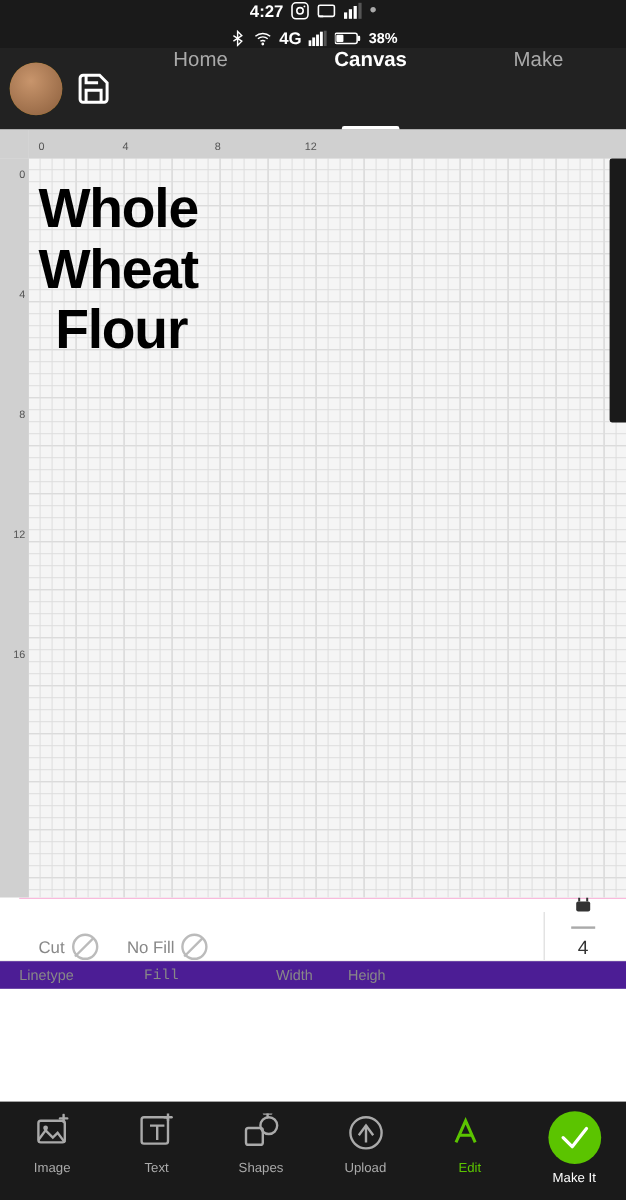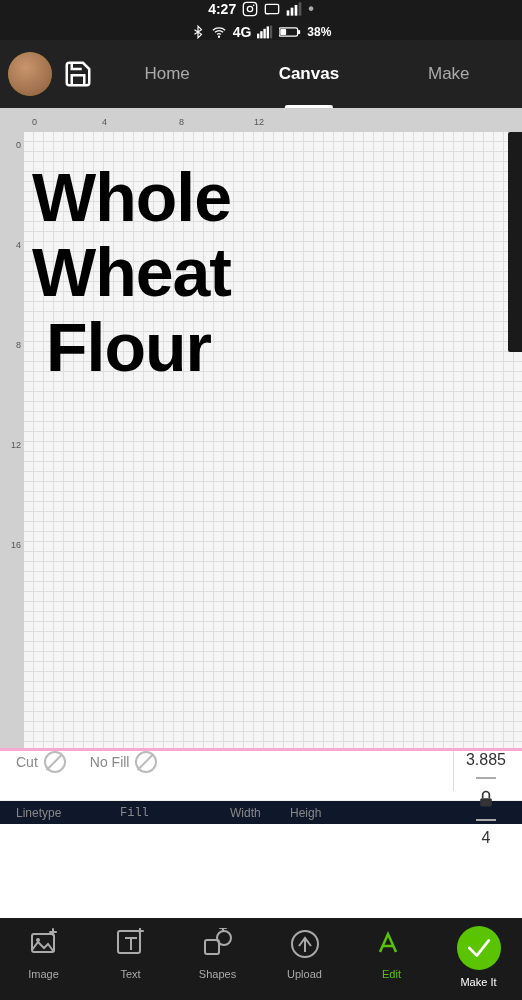--- a/index.html
+++ b/index.html
@@ -72,21 +72,21 @@
       justify-content: space-around;
       height: 100%;
     }
     .nav-tab {
       color: #aaa;
       font-size: 17px;
       font-weight: 400;
       padding: 0 10px;
       height: 100%;
       display: flex;
-      align-items: center;
+      align-items: flex-start;
       cursor: pointer;
       position: relative;
     }
     .nav-tab.active {
       color: #fff;
       font-weight: 700;
     }
     .nav-tab.active::after {
       content: '';
       position: absolute;
@@ -157,23 +157,23 @@
         linear-gradient(to bottom, #ddd 1px, transparent 1px),
         linear-gradient(to right, #ccc 1px, transparent 1px),
         linear-gradient(to bottom, #ccc 1px, transparent 1px);
       background-size: 10px 10px, 10px 10px, 40px 40px, 40px 40px;
       background-position: -1px -1px, -1px -1px, -1px -1px, -1px -1px;
     }
 
     
     .canvas-text {
       position: absolute;
-      top: 28px;
+      top: 16px;
       left: 8px;
-      font-size: 68px;
+      font-size: 46px;
       font-weight: 900;
       color: #000;
       line-height: 1.1;
       font-family: Arial, sans-serif;
       letter-spacing: -1px;
       z-index: 10;
     }
 
     
     .side-handle {
@@ -323,29 +323,30 @@
     .rl-num {
       position: absolute;
       font-size: 9px;
       color: #555;
       right: 3px;
     }
 
     .properties-bar {
       height: 52px;
       background: #fff;
-      border-top: 3px solid #f9a8d4;
-      display: flex;
-      align-items: flex-start;
+      border-top: 1px solid #f9a8d4;
+      display: flex;
+      align-items: flex-end;
       padding: 0 16px;
       gap: 0;
+      margin-left: 16px;
     }
     .prop-label-row {
       height: 24px;
-      background: #0f172a;
+      background: #4c1d95;
       display: flex;
       align-items: center;
       padding: 0 16px;
       border-top: 1px solid #f0f0f0;
     }
     .prop-label {
       font-size: 12px;
       color: #888;
     }
   </style>

